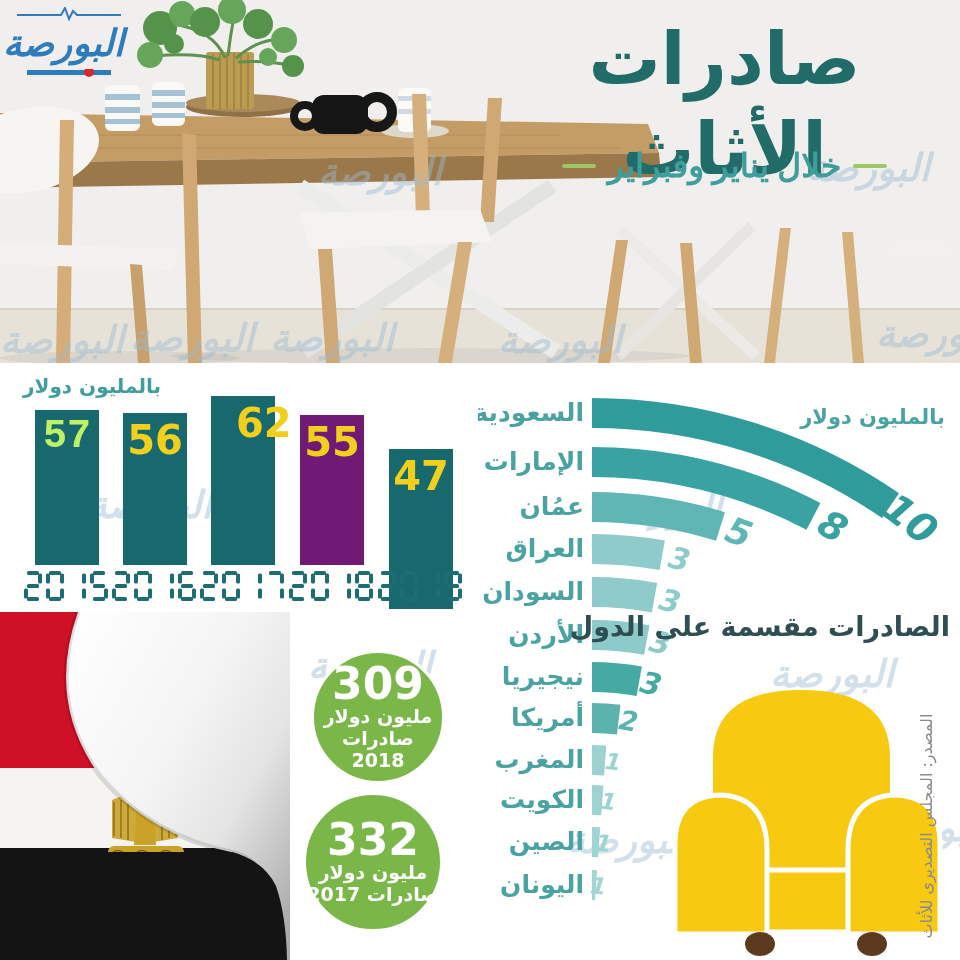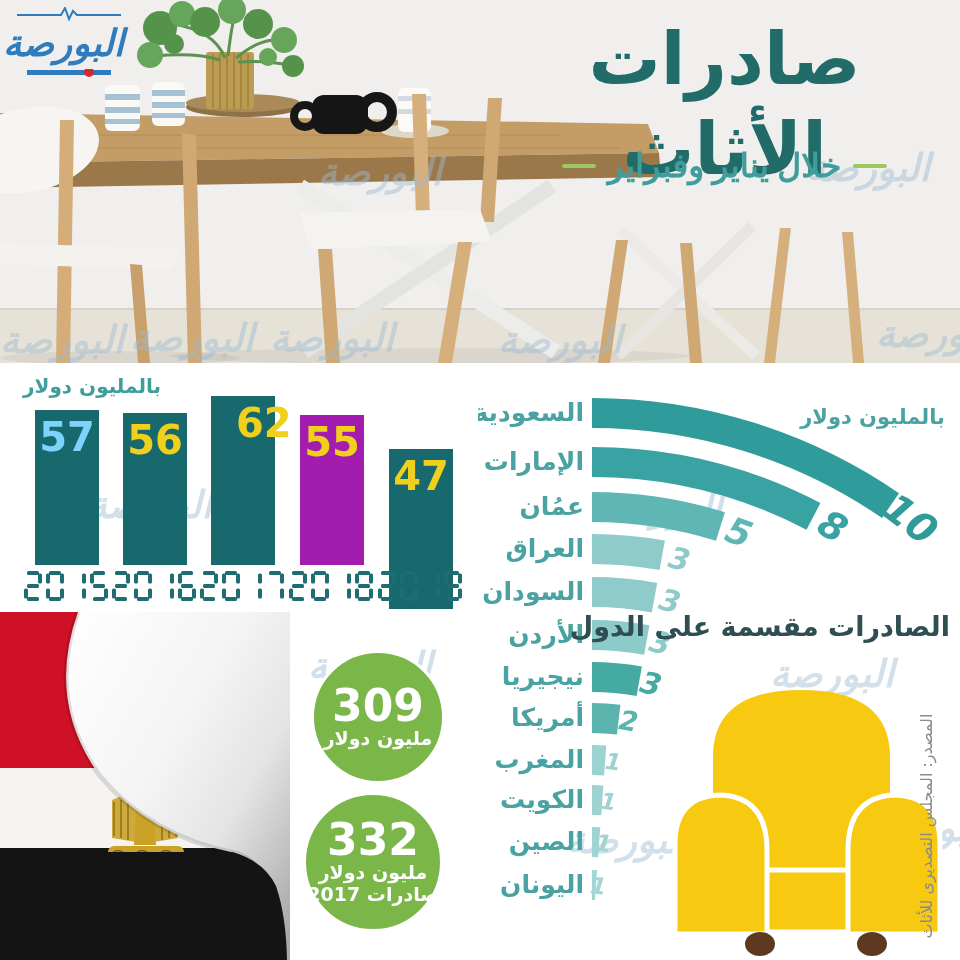--- a/index.html
+++ b/index.html
@@ -143,21 +143,21 @@
   <div class="abs title" dir="rtl">صادرات الأثاث</div>
   <div class="abs subtitle-row">
     <div class="dash"></div>
     <div class="subtitle" dir="rtl">خلال يناير وفبراير</div>
     <div class="dash"></div>
   </div>
 
   <div class="abs bc-title" dir="rtl">بالمليون دولار</div>
   <div class="abs bc">
       <div class="bar" style="left: 0px; top: 17px; height: 155px; background: rgb(23, 105, 109);">
-        <span class="bar-value" style="color: #7dd3fc;">57</span>
+        <span class="bar-value" style="color: #bef264; font-family: Liberation Mono, monospace;">57</span>
       </div>
       <svg width="90" height="32" class="yseg" style="left: -13px; top: 178px;">
         <rect x="5" y="0" width="12" height="4" rx="1.5" fill="#1d6d72"></rect>
         <rect x="16" y="2.5" width="4" height="10" rx="1.5" fill="#1d6d72"></rect>
         <rect x="5" y="13" width="12" height="4" rx="1.5" fill="#1d6d72"></rect>
         <rect x="2" y="17.5" width="4" height="10" rx="1.5" fill="#1d6d72"></rect>
         <rect x="5" y="26" width="12" height="4" rx="1.5" fill="#1d6d72"></rect>
         <rect x="27" y="0" width="12" height="4" rx="1.5" fill="#1d6d72"></rect>
         <rect x="38" y="2.5" width="4" height="10" rx="1.5" fill="#1d6d72"></rect>
         <rect x="38" y="17.5" width="4" height="10" rx="1.5" fill="#1d6d72"></rect>
@@ -210,21 +210,21 @@
         <rect x="38" y="17.5" width="4" height="10" rx="1.5" fill="#1d6d72"></rect>
         <rect x="27" y="26" width="12" height="4" rx="1.5" fill="#1d6d72"></rect>
         <rect x="24" y="17.5" width="4" height="10" rx="1.5" fill="#1d6d72"></rect>
         <rect x="24" y="2.5" width="4" height="10" rx="1.5" fill="#1d6d72"></rect>
         <rect x="60" y="2.5" width="4" height="10" rx="1.5" fill="#1d6d72"></rect>
         <rect x="60" y="17.5" width="4" height="10" rx="1.5" fill="#1d6d72"></rect>
         <rect x="71" y="0" width="12" height="4" rx="1.5" fill="#1d6d72"></rect>
         <rect x="82" y="2.5" width="4" height="10" rx="1.5" fill="#1d6d72"></rect>
         <rect x="82" y="17.5" width="4" height="10" rx="1.5" fill="#1d6d72"></rect>
       </svg>
-      <div class="bar" style="left: 265px; top: 22px; height: 150px; background: #a21caf;">
+      <div class="bar" style="left: 265px; top: 22px; height: 150px; background: #701a75;">
         <span class="bar-value" style="color: rgb(240, 208, 28);">55</span>
       </div>
       <svg width="90" height="32" class="yseg" style="left: 252px; top: 178px;">
         <rect x="5" y="0" width="12" height="4" rx="1.5" fill="#1d6d72"></rect>
         <rect x="16" y="2.5" width="4" height="10" rx="1.5" fill="#1d6d72"></rect>
         <rect x="5" y="13" width="12" height="4" rx="1.5" fill="#1d6d72"></rect>
         <rect x="2" y="17.5" width="4" height="10" rx="1.5" fill="#1d6d72"></rect>
         <rect x="5" y="26" width="12" height="4" rx="1.5" fill="#1d6d72"></rect>
         <rect x="27" y="0" width="12" height="4" rx="1.5" fill="#1d6d72"></rect>
         <rect x="38" y="2.5" width="4" height="10" rx="1.5" fill="#1d6d72"></rect>
@@ -333,20 +333,21 @@
       <path d="M112,243 q6,-5 12,0 q6,5 12,0 q6,-5 12,0 q6,5 12,0 q6,-5 12,0" stroke="#7a5e12" stroke-width="1.5" fill="none"></path>
     </g>
     <path d="M78,2 Q46,92 100,166 Q150,226 235,243 Q280,256 284,350 L290,350 L290,2 Z" fill="url(#curlGrad)"></path>
     <path d="M78,2 Q46,92 100,166 Q150,226 235,243 Q280,256 284,350" fill="none" stroke="rgba(0,0,0,0.12)" stroke-width="5"></path>
     <path d="M0,242 L232,242 Q264,251 276,276 Q286,305 287,350 L0,350 Z" fill="#141414"></path>
   </svg>
 
   <div class="abs badge badge1" dir="rtl">
     <span class="v">309</span>
     <span class="l">مليون دولار</span>
+    <span class="l">صادرات 2018</span>
   </div>
   <div class="abs badge badge2" dir="rtl">
     <span class="v">332</span>
     <span class="l">مليون دولار</span>
     <span class="l">صادرات 2017</span>
   </div>
 
   <svg class="abs" style="left:655px;top:672px;z-index:4" width="305" height="288" viewBox="0 0 305 288">
     <path d="M58,200 V85 Q58,18 146,18 Q235,18 235,85 V200 Z" fill="#f7c911"></path>
     <rect x="42" y="198" width="236" height="62" rx="14" fill="#f7c911" stroke="#ffffff" stroke-width="5"></rect>

